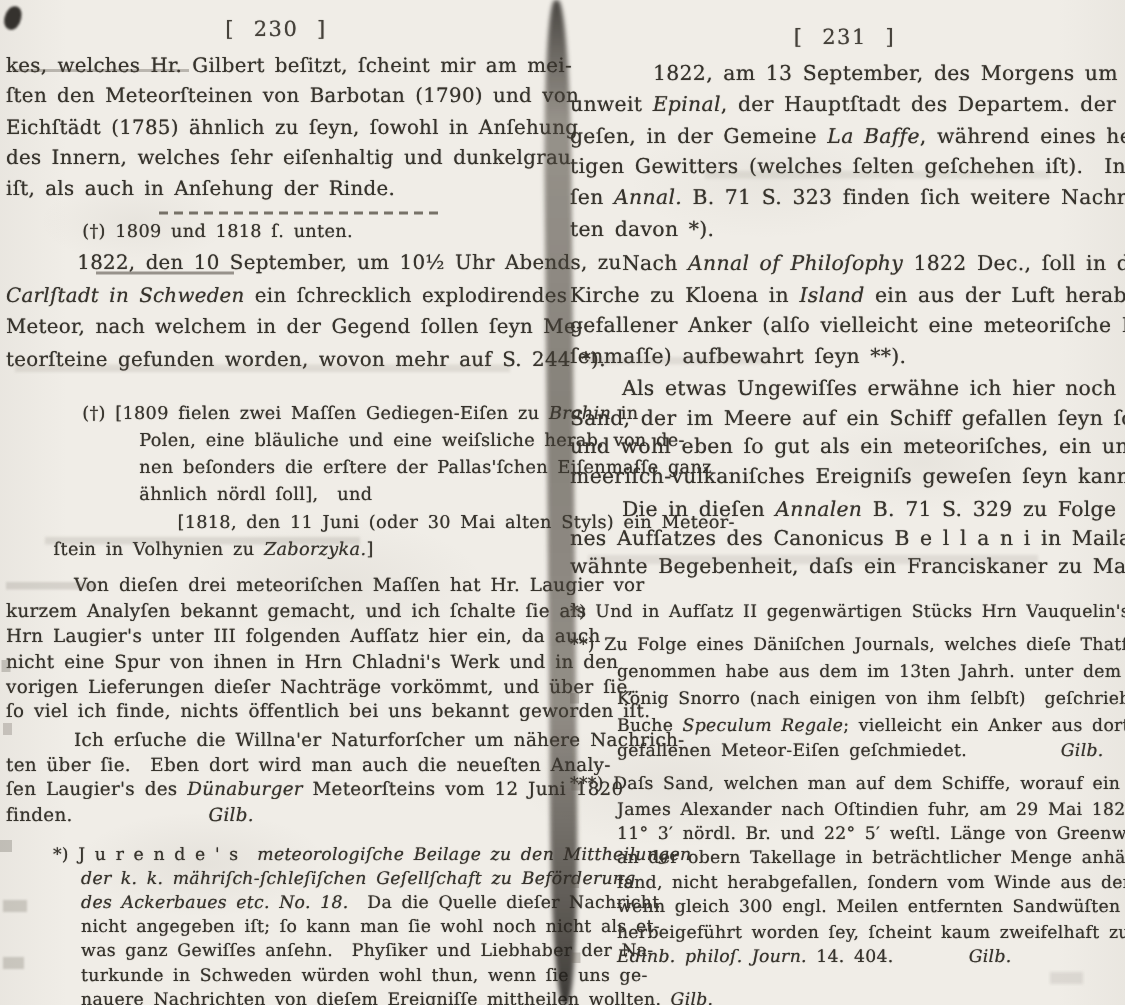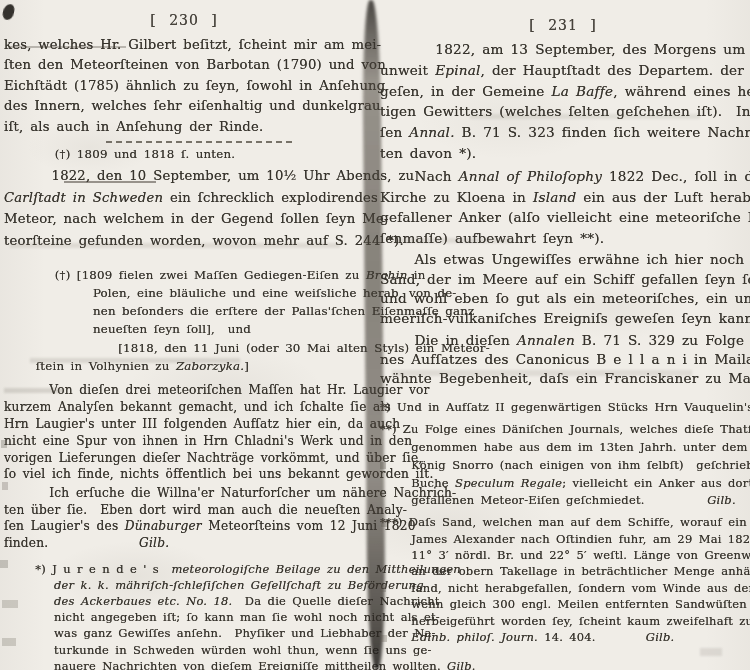--- a/index.html
+++ b/index.html
@@ -97,21 +97,21 @@
     <div class="sec p2">
         <div class="line">       1822, den 10 September, um 10½ Uhr Abends, zu</div>
         <div class="line"><i>Carlſtadt in Schweden</i> ein ſchrecklich explodirendes</div>
         <div class="line">Meteor, nach welchem in der Gegend ſollen ſeyn Me-</div>
         <div class="line">teorſteine gefunden worden, wovon mehr auf S. 244 *).</div>
       </div>
     <div class="sec bn">
         <div class="line">        (†) [1809 fielen zwei Maſſen Gediegen-Eiſen zu <i>Brahin</i> in</div>
         <div class="line">              Polen, eine bläuliche und eine weiſsliche herab, von de-</div>
         <div class="line">              nen beſonders die erſtere der Pallas'ſchen Eiſenmaſſe ganz</div>
-        <div class="line">              neueſten ſeyn ſoll],  und</div>
+        <div class="line">              ähnlich nördl ſoll],  und</div>
       </div>
     <div class="sec bn2">
         <div class="line">                  [1818, den 11 Juni (oder 30 Mai alten Styls) ein Meteor-</div>
         <div class="line">     ſtein in Volhynien zu <i>Zaborzyka.</i>]</div>
       </div>
     <div class="sec p3">
         <div class="line">       Von dieſen drei meteoriſchen Maſſen hat Hr. Laugier vor</div>
         <div class="line">kurzem Analyſen bekannt gemacht, und ich ſchalte ſie als</div>
         <div class="line">Hrn Laugier's unter III folgenden Aufſatz hier ein, da auch</div>
         <div class="line">nicht eine Spur von ihnen in Hrn Chladni's Werk und in den</div>

